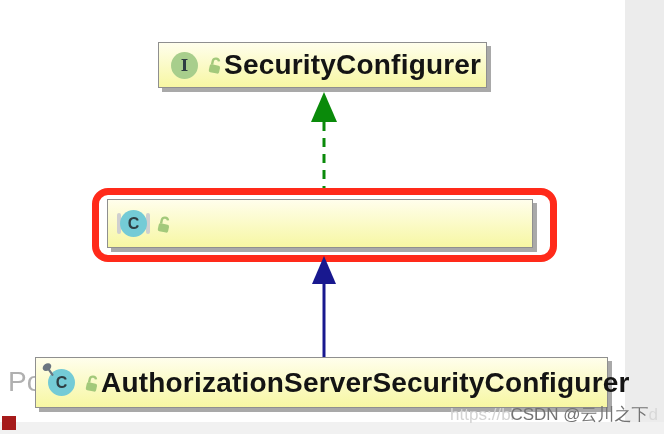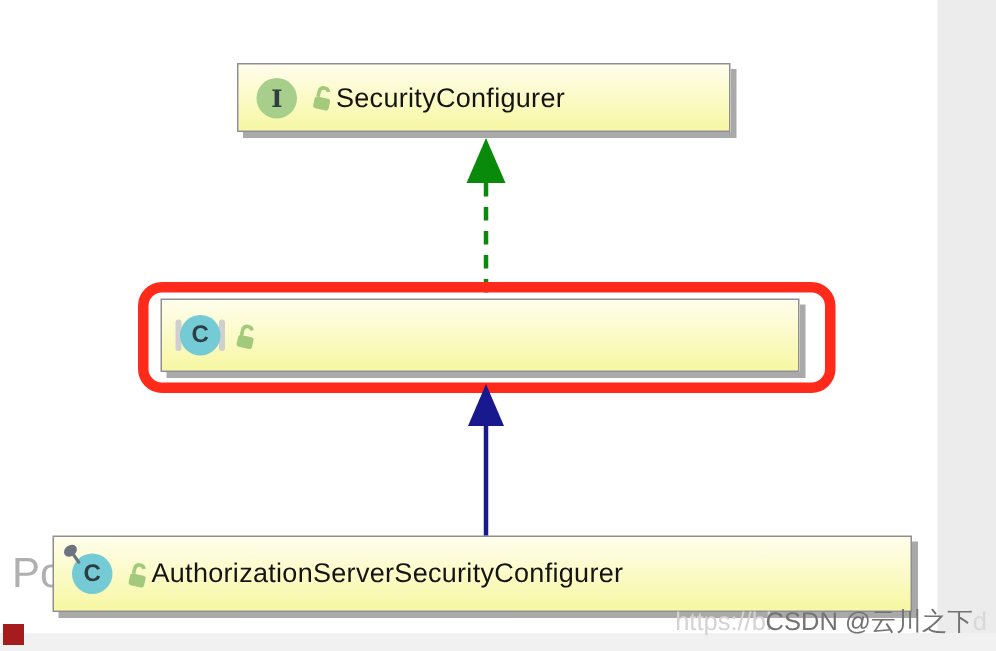--- a/index.html
+++ b/index.html
@@ -37,22 +37,22 @@
   .c-icon{background:#74cbd6;}
   .side-mark{
     position:absolute;top:3px;width:4px;height:21px;background:#cfcfcf;
     border-radius:3px;z-index:-1;
   }
   .side-mark.l{left:-3px;} .side-mark.r{right:-3px;}
   .pin{
     position:absolute;left:-7px;top:-8px;width:16px;height:18px;
   }
   .node-label{
-    flex:1;text-align:left;font-size:18px;color:#141414;
-    white-space:nowrap;letter-spacing:0.2px;
+    flex:1;text-align:right;font-size:28px;color:#141414;
+    white-space:nowrap;letter-spacing:0.2px;font-weight:bold;
   }
 
   
   .arrow{position:absolute;overflow:visible;}
   .green-arrow{left:309px;top:88px;z-index:3;}
   .gline{stroke:#0a8a0a;stroke-width:3;stroke-dasharray:9 7;}
   .ghead{fill:#0a8a0a;}
   .blue-arrow{left:310px;top:252px;z-index:5;}
   .bline{stroke:#18188f;stroke-width:3;}
   .bhead{fill:#18188f;}

